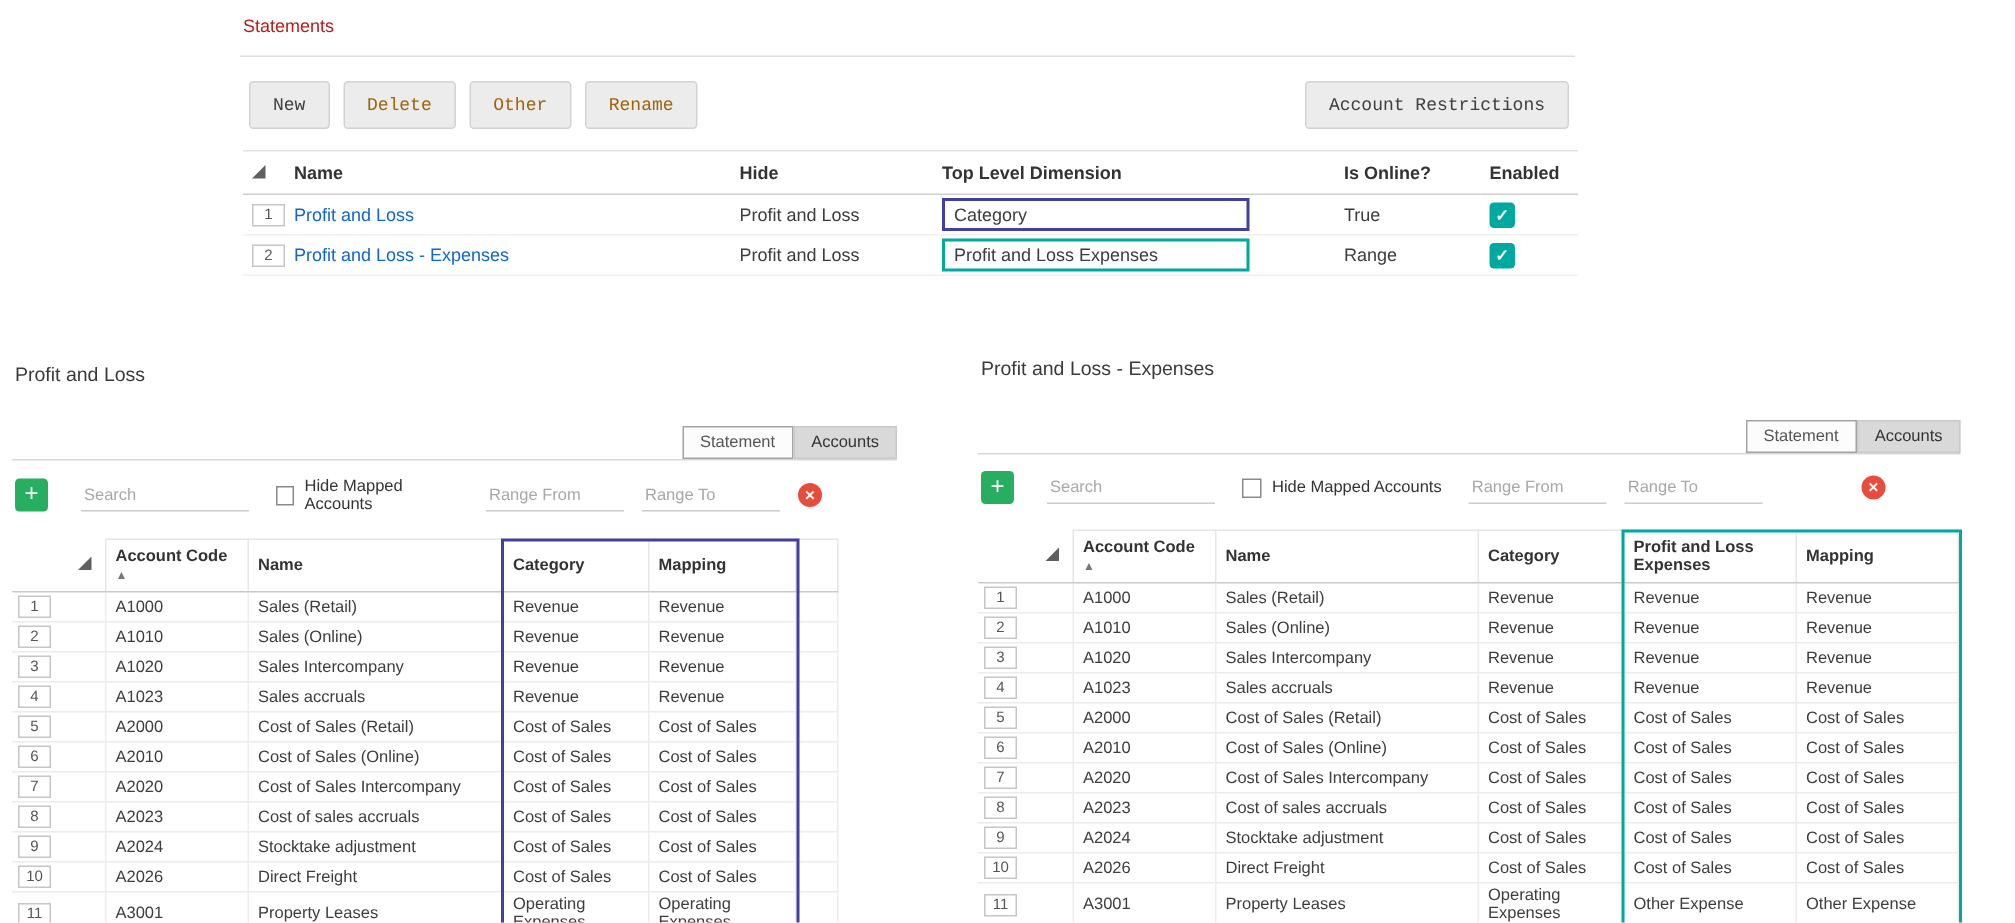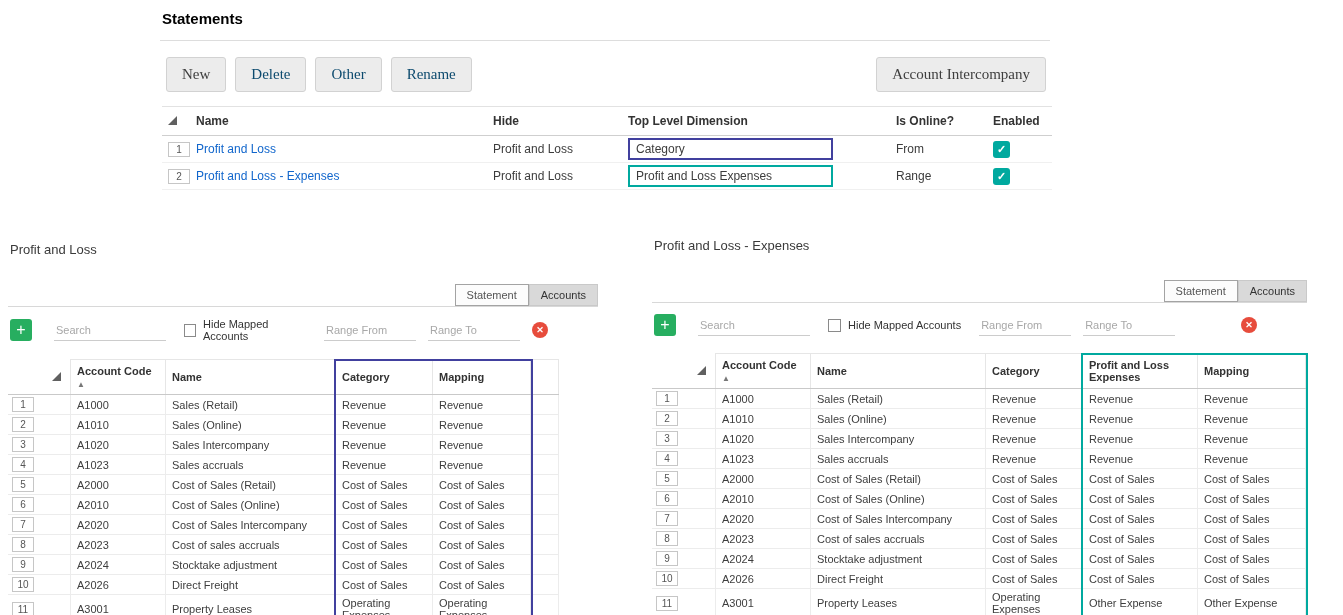--- a/index.html
+++ b/index.html
@@ -1,26 +1,26 @@
 <!DOCTYPE html>
 <html style="--purple-highlight: #41409e; --teal-highlight: #00a99f; --link-blue: #1166cc; --add-green: #27ae60; --clear-red: #e74c3c;"><head>
 <meta charset="utf-8">
 <style>
   * { margin:0; padding:0; box-sizing:border-box; }
   html,body { width:1343px; height:615px; background:#fff; overflow:hidden;
     font-family:"Liberation Sans", sans-serif; color:#3c3c3c; position:relative; }
 
   
   #statements { position:absolute; left:160px; top:6px; width:890px; }
-  #statements h1 { font-size:15px; font-weight:700; color:#000000; padding:4px 2px 13px 2px; }
+  #statements h1 { font-size:12px; font-weight:400; color:#b91c1c; padding:4px 2px 13px 2px; }
   .hdr-divider { border-top:1px solid #ddd; }
   .btn-row { display:flex; gap:9px; padding:16px 4px 14px 6px; align-items:center; }
-  .btn { background:#ececec; border:1px solid #d2d2d2; border-radius:3px; font-size:15px;
-    color:#3e3e3e; padding:8px 15px; font-family:Liberation Serif, serif; cursor:pointer; }
-  .btn--disabled { color:#0c4a6e; }
+  .btn { background:#ececec; border:1px solid #d2d2d2; border-radius:3px; font-size:12px;
+    color:#3e3e3e; padding:8px 15px; font-family:Liberation Mono, monospace; cursor:pointer; }
+  .btn--disabled { color:#a16207; }
   .btn--right { margin-left:auto; }
 
   table { border-collapse:collapse; table-layout:fixed; }
   #stmt-table { width:890px; font-size:12px; margin-left:2px; }
   #stmt-table th { text-align:left; font-weight:bold; font-size:12px; color:#333;
     padding:7px 6px; border-top:1px solid #e2e2e2; border-bottom:1px solid #cfcfcf; }
   #stmt-table td { padding:2px 6px; height:24px; vertical-align:middle; border-bottom:1px solid #f0f0f0; }
   .numbox { display:inline-block; min-width:22px; text-align:center; border:1px solid #c6c6c6;
     background:#fff; font-size:10px; color:#555; padding:1px 3px; }
   a.link { color:var(--link-blue,#1166cc); text-decoration:none; }
@@ -74,21 +74,21 @@
 <body>
 
 <section id="statements">
   <h1>Statements</h1>
   <div class="hdr-divider"></div>
   <div class="btn-row">
     <button class="btn">New</button>
     <button class="btn btn--disabled">Delete</button>
     <button class="btn btn--disabled">Other</button>
     <button class="btn btn--disabled">Rename</button>
-    <button class="btn btn--right">Account Intercompany</button>
+    <button class="btn btn--right">Account Restrictions</button>
   </div>
   <table id="stmt-table">
     <colgroup>
         <col style="width:28px">
         <col style="width:297px">
         <col style="width:135px">
         <col style="width:268px">
         <col style="width:97px">
         <col style="width:65px">
       </colgroup>
@@ -101,21 +101,21 @@
         <th>Is Online?</th>
         <th>Enabled</th>
       </tr>
     </thead>
     <tbody>
       <tr>
         <td><span class="numbox">1</span></td>
         <td><a href="#" class="link">Profit and Loss</a></td>
         <td>Profit and Loss</td>
         <td><span class="dimbox dim-purple">Category</span></td>
-        <td>From</td>
+        <td>True</td>
         <td><span class="check-cell">
               <span>✓</span>
             </span></td>
       </tr>
       <tr>
         <td><span class="numbox">2</span></td>
         <td><a href="#" class="link">Profit and Loss - Expenses</a></td>
         <td>Profit and Loss</td>
         <td><span class="dimbox dim-teal">Profit and Loss Expenses</span></td>
         <td>Range</td>

